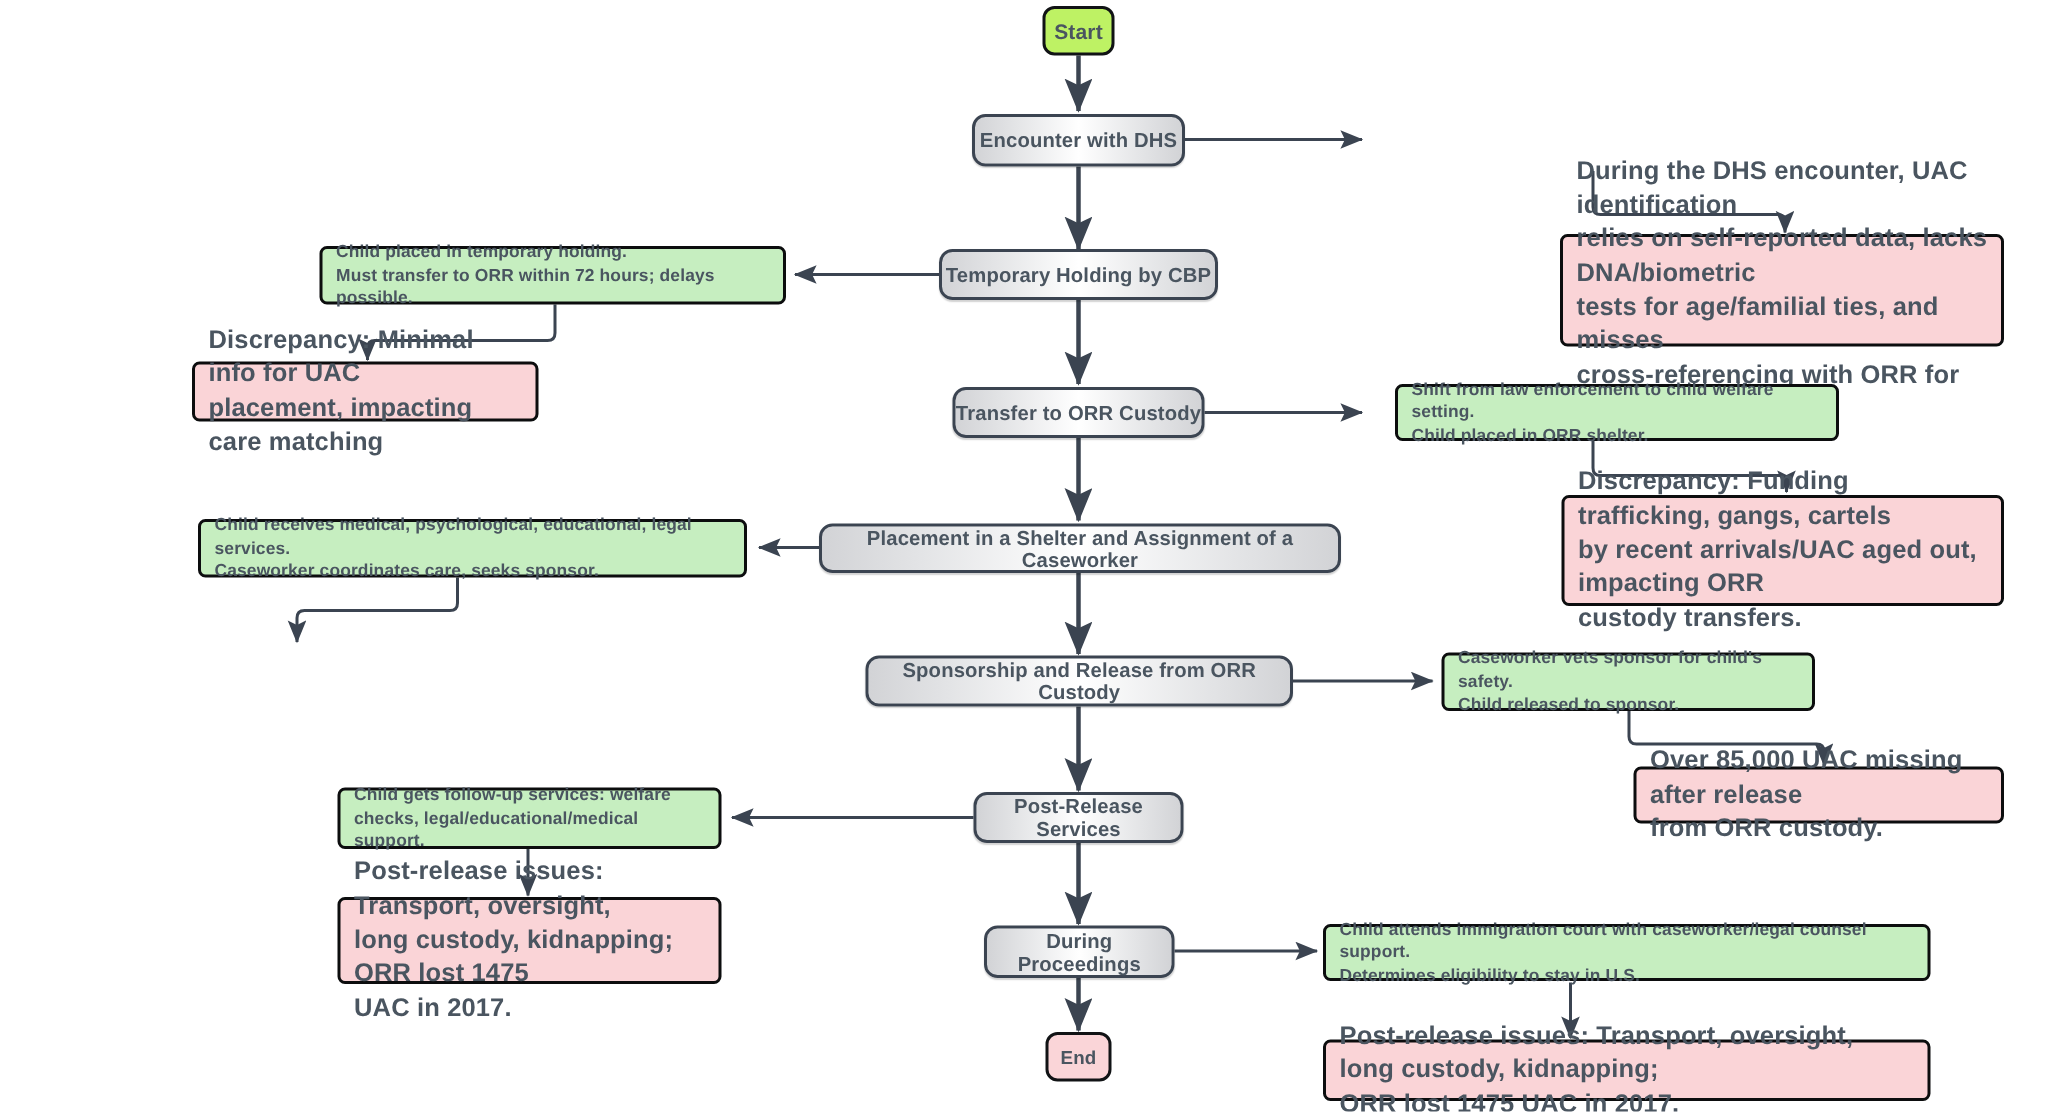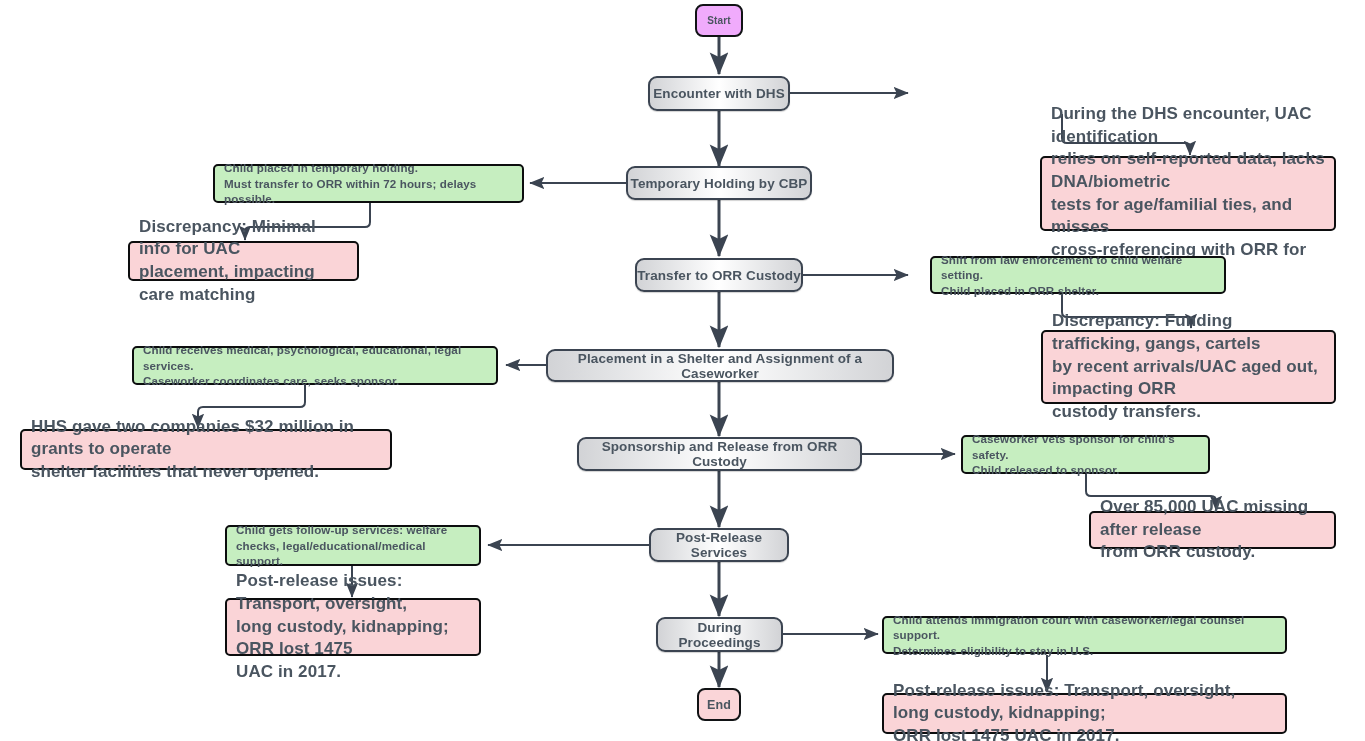--- a/index.html
+++ b/index.html
@@ -31,26 +31,26 @@
     justify-content:center;
     font-weight:bold;
     font-size:13.5px;
     color:#4a5560;
     text-align:center;
     box-shadow:0 1px 1px rgba(0,0,0,.18);
   }
 
   
   .terminal-start{
-    background:#f0abfc;
+    background:#bef264;
     border:2.5px solid #111315;
     border-radius:8px;
     justify-content:center;
     font-weight:bold;
-    font-size:10px;
+    font-size:14px;
     color:#4a5560;
   }
   
   .terminal-end{
     background:#fad5d8;
     border:2.5px solid #111315;
     border-radius:8px;
     justify-content:center;
     font-weight:bold;
     font-size:12.5px;
@@ -222,24 +222,20 @@
   <div class="node note-pink" style="left:128px;top:241px;width:231px;height:40px;flex-direction:column;align-items:flex-start;justify-content:center;">
     <span>Discrepancy: Minimal info for UAC</span>
     <span>placement, impacting care matching</span>
   </div>
 
   <div class="node note-green" style="left:132px;top:346px;width:366px;height:39px;flex-direction:column;align-items:flex-start;justify-content:center;">
     <span>Child receives medical, psychological, educational, legal services.</span>
     <span>Caseworker coordinates care, seeks sponsor.</span>
   </div>
 
-  <div class="node note-pink" style="left:20px;top:429px;width:372px;height:41px;flex-direction:column;align-items:flex-start;justify-content:center;">
-    <span>HHS gave two companies $32 million in grants to operate</span>
-    <span>shelter facilities that never opened.</span>
-  </div>
 
   <div class="node note-green" style="left:225px;top:525px;width:256px;height:41px;flex-direction:column;align-items:flex-start;justify-content:center;">
     <span>Child gets follow-up services: welfare</span>
     <span>checks, legal/educational/medical support.</span>
   </div>
 
   <div class="node note-pink" style="left:225px;top:598px;width:256px;height:58px;flex-direction:column;align-items:flex-start;justify-content:center;">
     <span>Post-release issues: Transport, oversight,</span>
     <span>long custody, kidnapping; ORR lost 1475</span>
     <span>UAC in 2017.</span>

